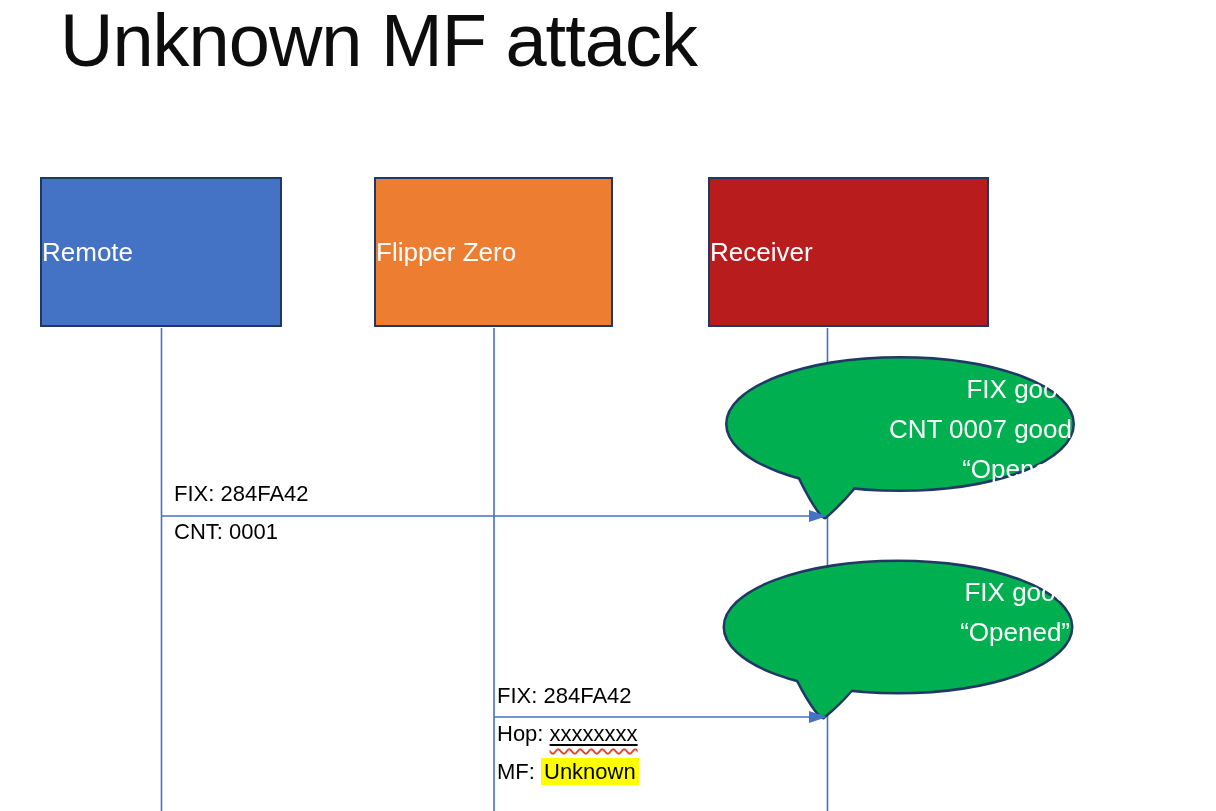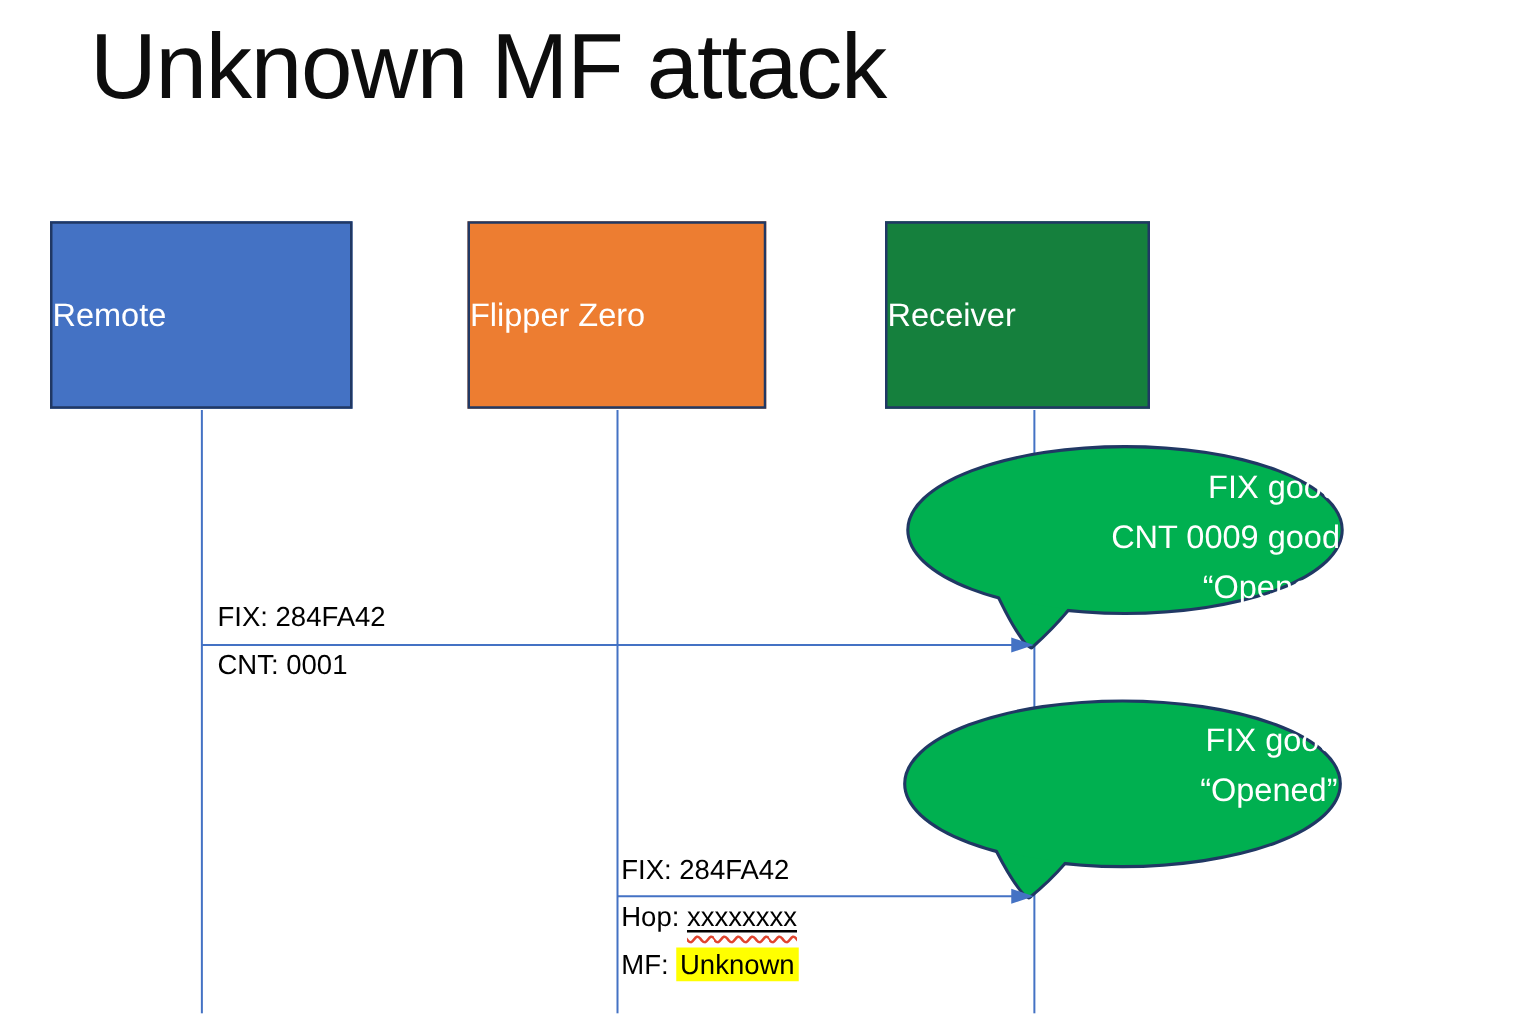--- a/index.html
+++ b/index.html
@@ -1,32 +1,32 @@
 <!DOCTYPE html>
 <html><head>
 <meta charset="utf-8">
 <style>
   html,body { margin:0; padding:0; background:#ffffff; }
   .slide {
     position:relative; width:1216px; height:811px; background:#ffffff;
     font-family:"Liberation Sans", sans-serif; overflow:hidden;
   }
   .slide-title {
-    position:absolute; left:60px; top:2px; margin:12px;
+    position:absolute; left:60px; top:2px; margin:0;
     font-size:74px; font-weight:300; letter-spacing:-1px;
     color:#0d0d0d; line-height:1.05; white-space:nowrap;
   }
   .actor {
     position:absolute; top:177px; height:150px; box-sizing:border-box;
     border:2px solid #203864; display:flex; align-items:center; justify-content:flex-start;
     color:#ffffff; font-size:26px;
   }
   .actor-remote   { left:40px;  width:242px; background:#4472C4; }
   .actor-flipper  { left:374px; width:239px; background:#ED7D31; }
-  .actor-receiver { left:708px; width:212px; background:#15803d; }
+  .actor-receiver { left:708px; width:281px; background:#b91c1c; }
 
   .canvas { position:absolute; left:0; top:0; }
   .lifeline, .msgline { stroke:#4472C4; stroke-width:1.6; fill:none; }
   .arrowhead { fill:#4472C4; stroke:none; }
   .stroked { fill:#00B050; stroke:#203864; stroke-width:5; stroke-linejoin:round; }
   .filled  { fill:#00B050; stroke:none; }
 
   .bubble-text {
     position:absolute; width:344px; text-align:right;
     color:#ffffff; font-size:26px; line-height:40px; white-space:nowrap;
@@ -92,21 +92,21 @@
       <polygon class="arrowhead" points="827,516 809,510 809,522"></polygon>
     </g>
     <g>
       <line class="msgline" x1="494" y1="717" x2="812" y2="717"></line>
       <polygon class="arrowhead" points="827,717 809,711 809,723"></polygon>
     </g>
   </svg>
 
   <div class="bubble-text bubble-text-1">
     <div>FIX good</div>
-    <div>CNT 0009 good</div>
+    <div>CNT 0007 good</div>
     <div>“Opened”</div>
   </div>
   <div class="bubble-text bubble-text-2">
     <div>FIX good</div>
     <div>“Opened”</div>
   </div>
 
   <div class="msg msg-1">
     <div>FIX: 284FA42</div>
     <div>CNT: 0001</div>

